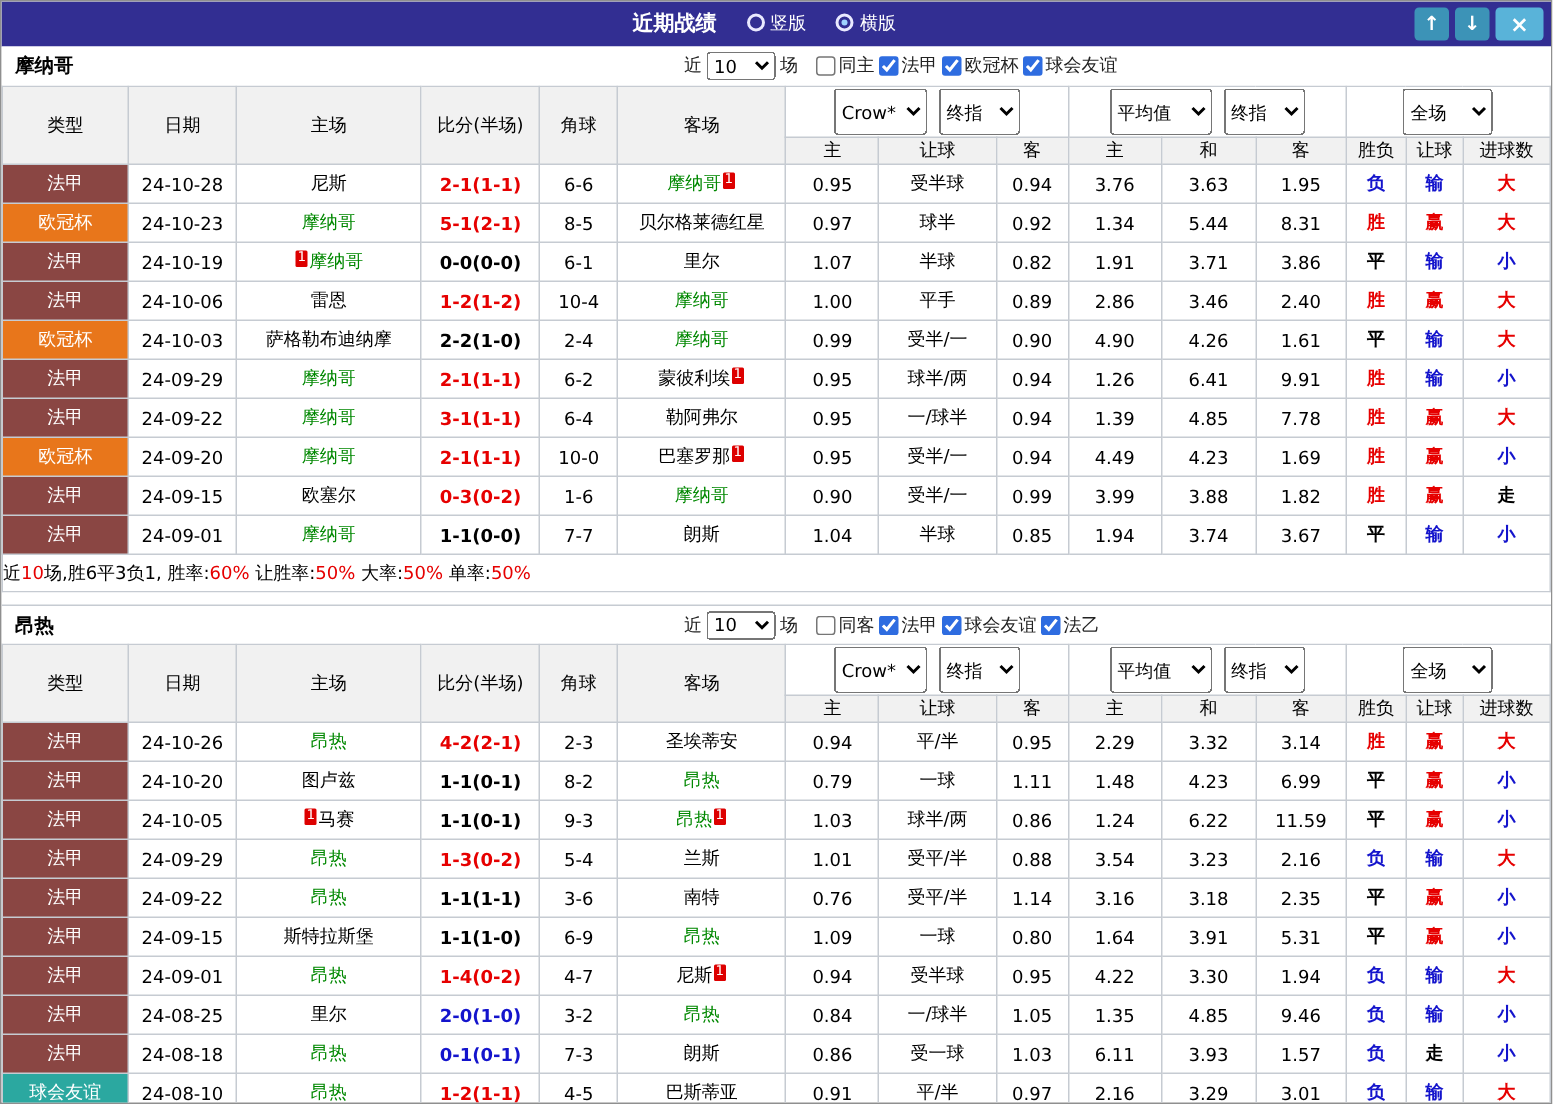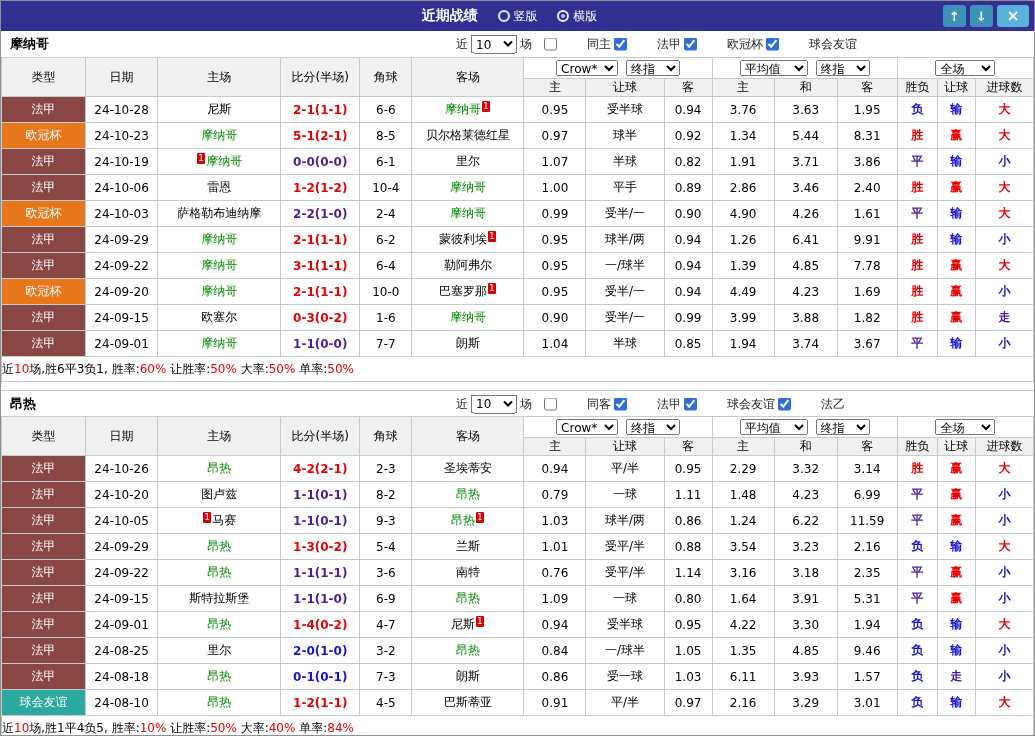--- a/index.html
+++ b/index.html
@@ -57,53 +57,53 @@
     background: #fff;
   }
   .sec-head.bordered { border-top: 1px solid #c6cbd2; }
   .team-title { font-weight: bold; font-size: 13px; }
   .filters {
     position: absolute; left: 452px; top: 50%; transform: translateY(-50%);
     display: flex; align-items: center; white-space: nowrap; color: #222;
   }
   .filters .sp { margin: 0 3px; }
   .filters select { height: 19px; font-size: 12px; font-family: inherit; }
-  .filters label { display: inline-flex; align-items: center; cursor: pointer; gap: 28px; }
+  .filters label { display: inline-flex; align-items: center; cursor: pointer; }
   .filters label.first { margin-left: 9px; }
   .filters label + label { margin-left: 3px; }
   .filters input[type=checkbox] { width: 13px; height: 13px; margin: 0 2px 0 0; accent-color: #2e6ce0; }
   
   table.grid { width: 100%; border-collapse: collapse; table-layout: fixed; border-radius: 19px; }
   .grid th, .grid td {
     border: 1px solid #c6cbd2; text-align: center; padding: 0;
     overflow: hidden; white-space: nowrap;
   }
   .grid thead tr.r1 th { height: 21px; }
   .grid thead tr.r2 th { height: 17px; }
   .grid thead th { background: #f1f1f1; font-weight: normal; font-size: 12px; }
   .grid thead th.selcell { background: #fff; padding: 1px 0; }
-  .selcell select { height: 16px; font-size: 12px; font-family: inherit; margin: 0 2px; vertical-align: middle; }
+  .selcell select { height: 31px; font-size: 12px; font-family: inherit; margin: 0 2px; vertical-align: middle; }
   .w-cnt { width: 46px; } .w-book { width: 62px; } .w-stage { width: 54px; }
   .w-avg { width: 68px; } .w-scope { width: 60px; }
   .grid tbody td { height: 26px; font-size: 12px; }
   td.typecell { color: #fff; }
   .t-l1 { background: #8a4643; }
   .t-ucl { background: #e8761b; }
   .t-fr { background: #2ba8a0; }
   .team-name { color: #000; cursor: pointer; }
   .team-name.focus { color: #008800; }
   .redcard {
     display: inline-block; background: #dd0000; color: #fff;
     font-size: 9px; line-height: 11px; height: 11px; min-width: 8px;
     padding: 0 1px; margin: 0 1px; vertical-align: 4px; border-radius: 1px;
   }
   td.score { font-weight: bold; cursor: pointer; }
   td.res { font-weight: bold; }
   .c-red { color: #e60000; }
-  .c-green { color: #4c1d95; }
+  .c-green { color: #000000; }
   .c-blue { color: #1414cc; }
   
   .summary {
     border: 1px solid #c6cbd2; border-top: none;
     height: 25px; line-height: 24px; background: #fff;
   }
   .sum-num { color: #e60000; }
   .gap { height: 8px; background: #fff; }
 </style>
 </head>

